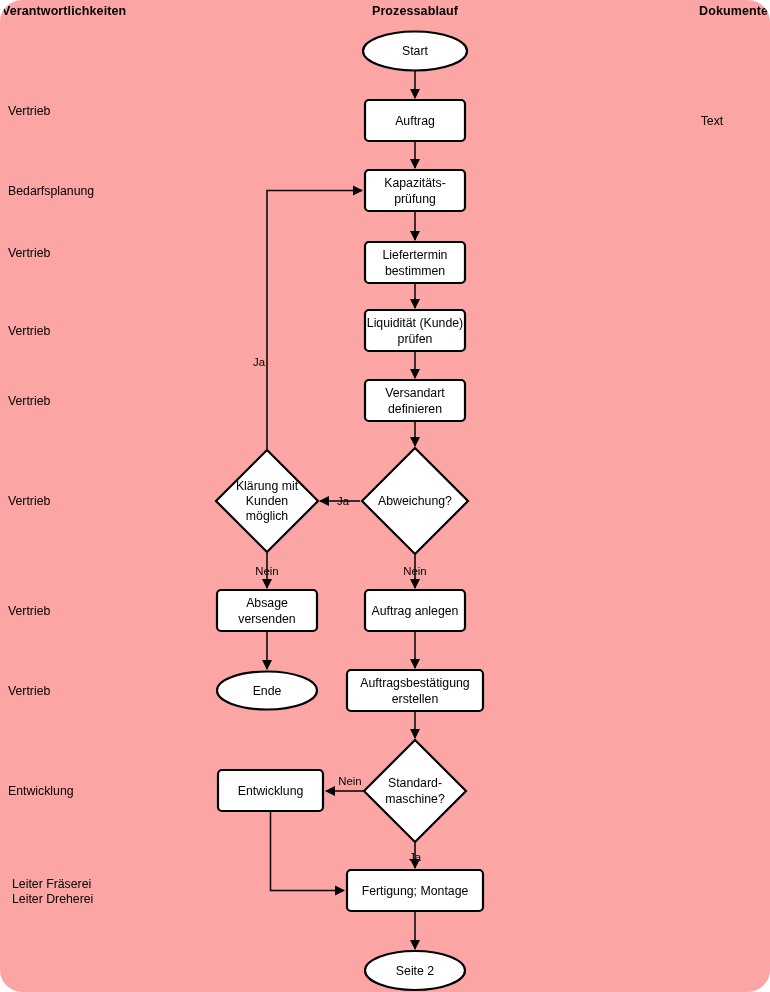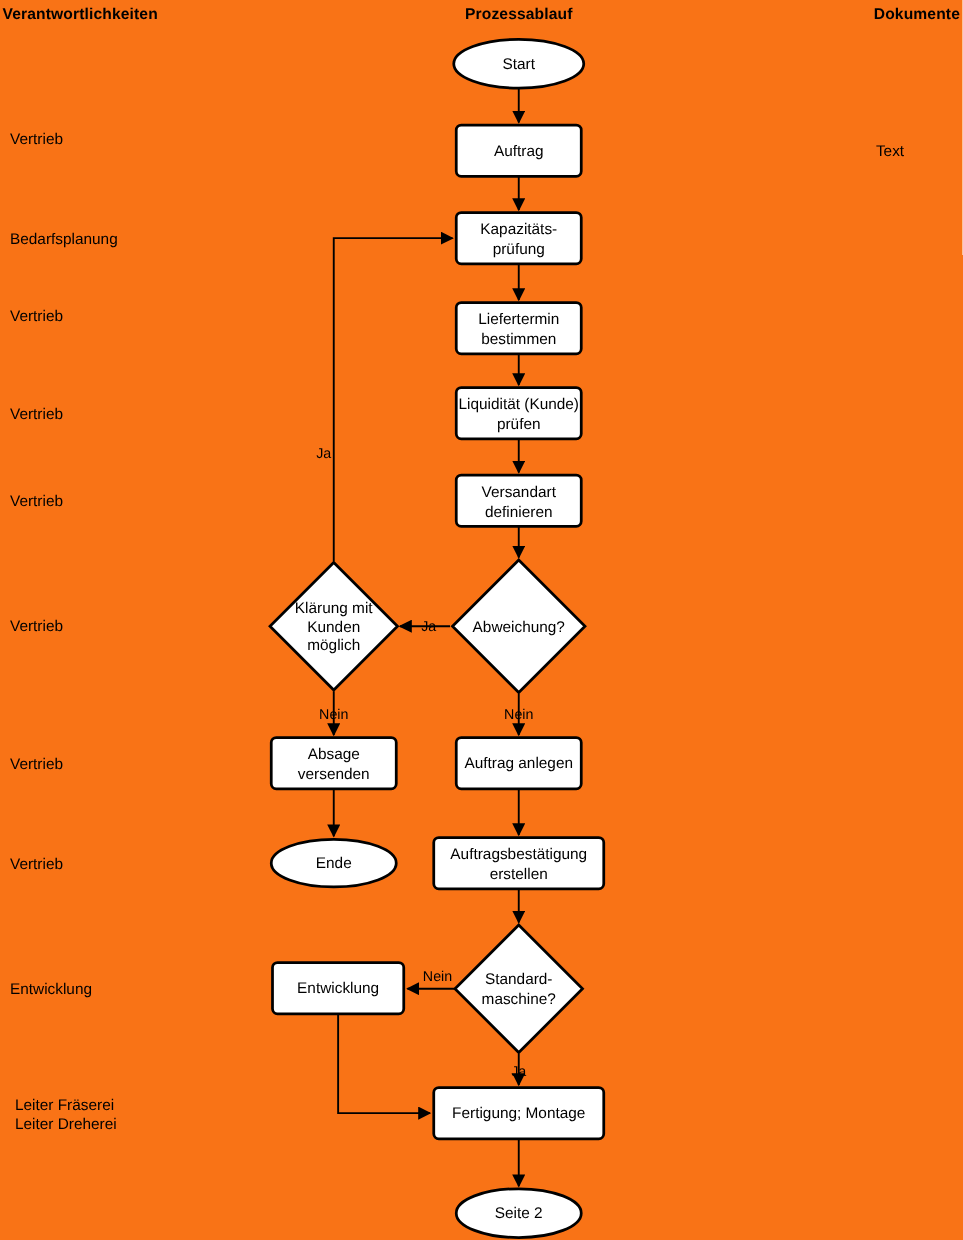--- a/index.html
+++ b/index.html
@@ -8,22 +8,23 @@
     background: #ffffff;
   }
   body {
     font-family: "Liberation Sans", sans-serif;
     color: #000000;
   }
   #page {
     position: relative;
     width: 770px;
     height: 992px;
-    background: #f97316;
+    background: #fca5a5;
     overflow: hidden;
+    border-radius: 22px;
   }
   #flow-svg {
     position: absolute;
     left: 0;
     top: 0;
     width: 770px;
     height: 992px;
   }
   .hdr {
     font-weight: bold;

